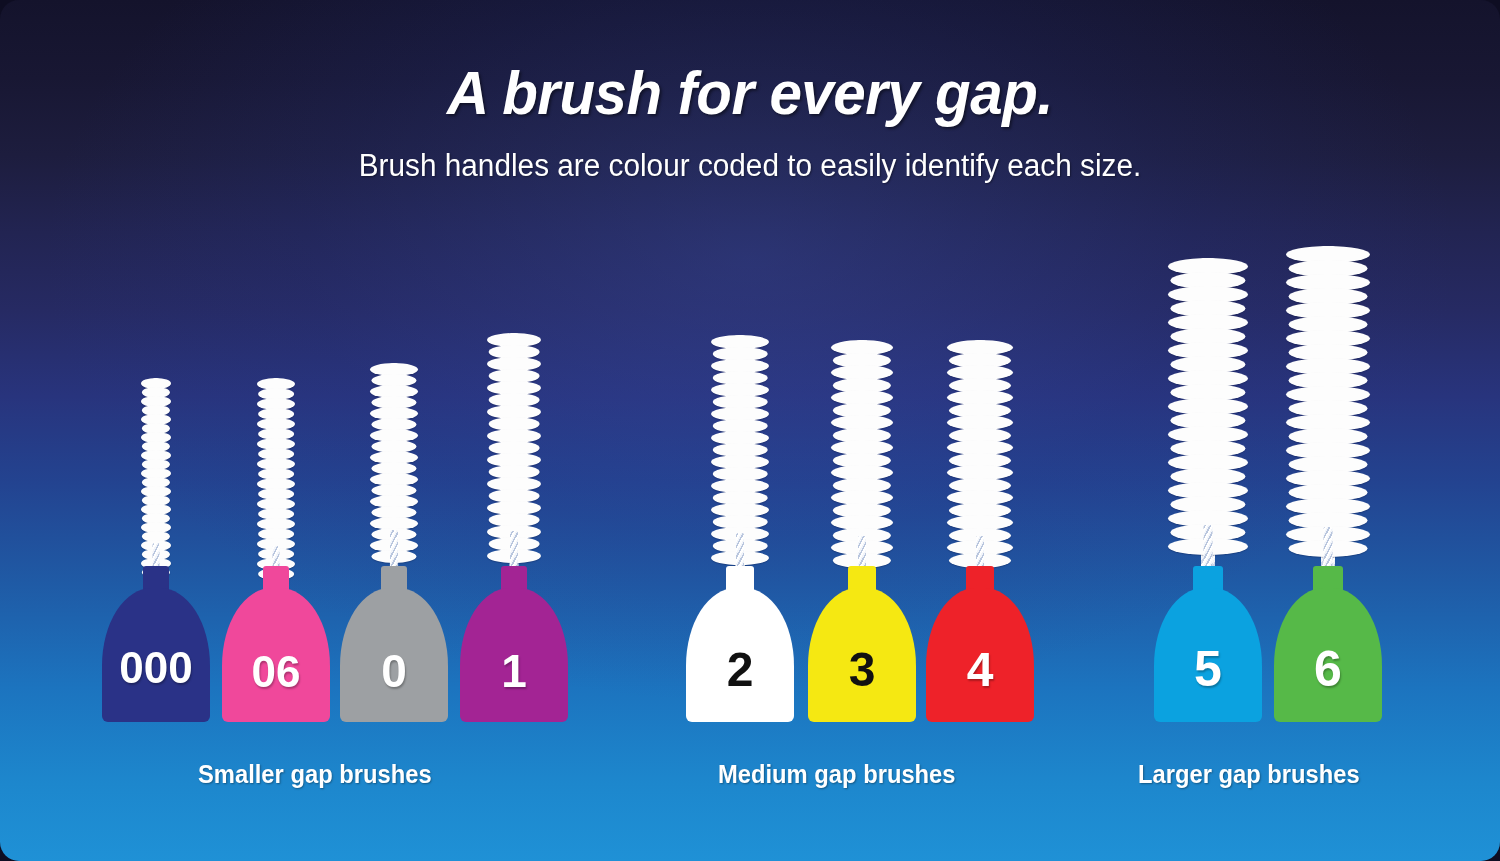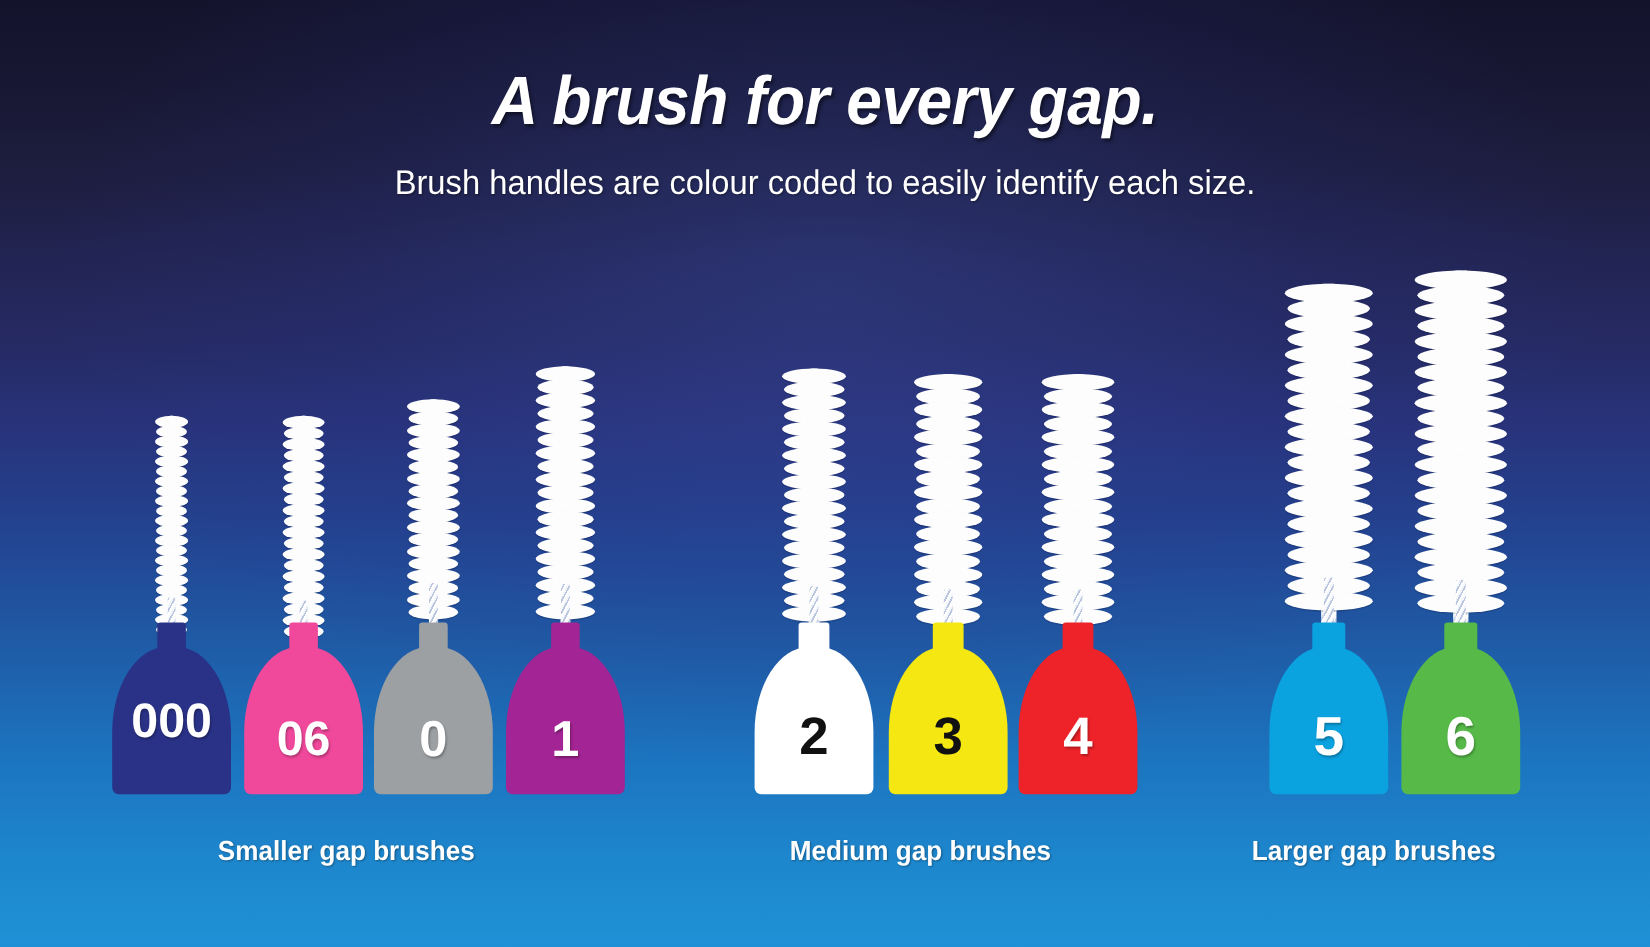--- a/index.html
+++ b/index.html
@@ -24,20 +24,21 @@
         #181733 9%,
         #1d1d3e 18%,
         #222452 27%,
         #262a63 36%,
         #28347d 46%,
         #234390 56%,
         #1f5ba6 68%,
         #1c74bf 80%,
         #1d87cd 91%,
         #1f91d6 100%);
+    border-radius: 19px;
   }
 
   
   .head-wrap {
     position: absolute;
     top: 0;
     left: 0;
     width: 1500px;
     text-align: center;
     pointer-events: none;
@@ -195,21 +196,21 @@
           <div class="bristle" style="width: 28.2px; height: 11px; top: 153px;"></div>
           <div class="bristle" style="width: 30px; height: 11px; top: 162px;"></div>
           <div class="bristle" style="width: 28.2px; height: 11px; top: 171px;"></div>
           <div class="bristle" style="width: 30px; height: 11px; top: 180px;"></div>
           <div class="bristle" style="width: 28.2px; height: 11px; top: 189px;"></div>
         </div>
         <div class="stem" style="width: 7px; height: 27px; bottom: 152px;"></div>
         <div class="handle" style="width: 108px; height: 156px;">
           <div class="handle-neck" style="width: 26px; height: 30px; bottom: 126px; background: rgb(42, 50, 135);"></div>
           <div class="handle-body" style="height: 134px; background: rgb(42, 50, 135);"></div>
-          <div class="handle-num" style="font-size: 44px; color: rgb(255, 255, 255); bottom: 44px;">000</div>
+          <div class="handle-num" style="font-size: 44px; color: rgb(255, 255, 255); bottom: 32px;">000</div>
         </div>
       </div>
       <div class="brush-unit" style="left: 196px; width: 160px;">
         <div class="bristles" style="width: 38px; height: 212px; bottom: 132px;">
           <div class="core" style="width: 6px; height: 212px; top: 0px;"></div>
           <div class="bristle" style="width: 38px; height: 12px; top: 0px;"></div>
           <div class="bristle" style="width: 35.72px; height: 12px; top: 10px;"></div>
           <div class="bristle" style="width: 38px; height: 12px; top: 20px;"></div>
           <div class="bristle" style="width: 35.72px; height: 12px; top: 30px;"></div>
           <div class="bristle" style="width: 38px; height: 12px; top: 40px;"></div>

